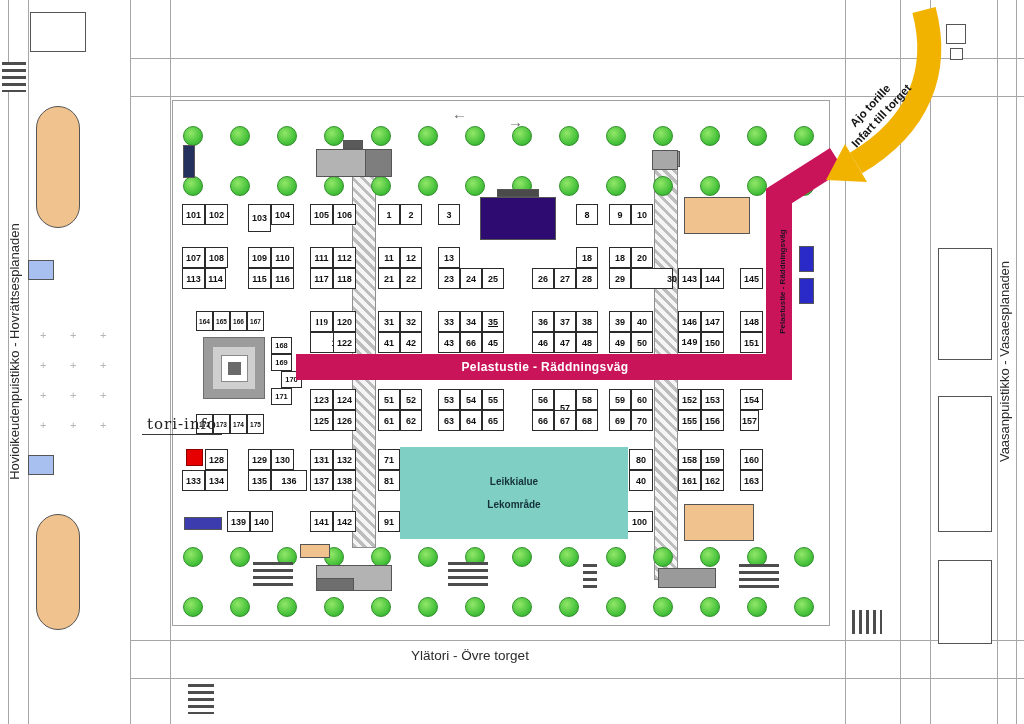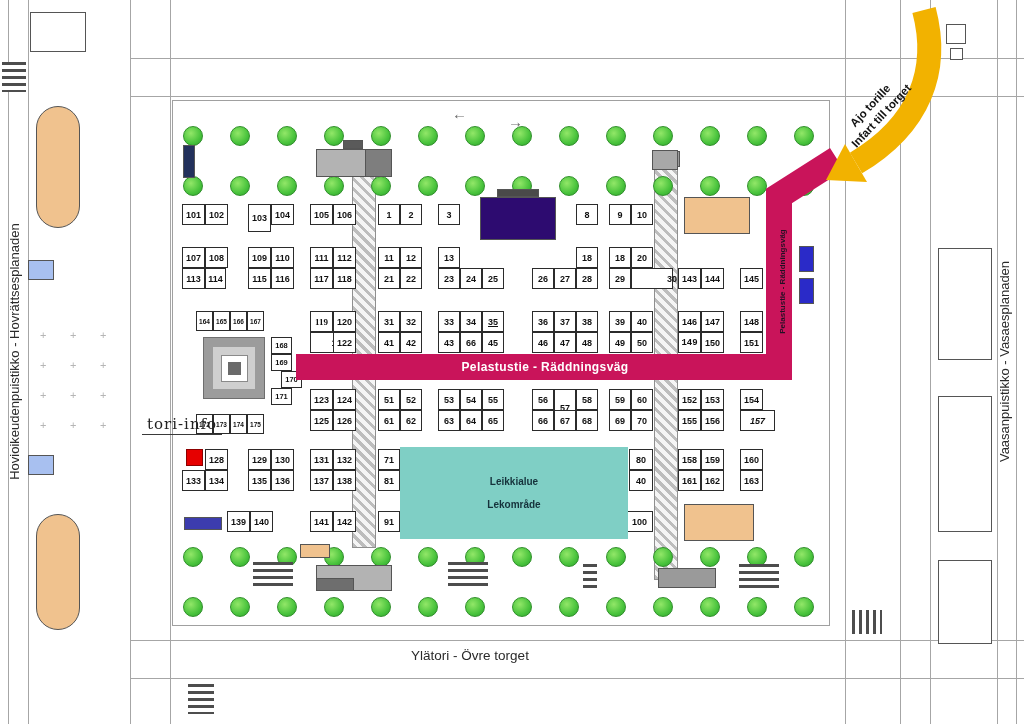--- a/index.html
+++ b/index.html
@@ -184,21 +184,21 @@
       <div class="stall" style="left: 310px; top: 410px; width: 23px; height: 21px;">125</div>
       <div class="stall" style="left: 333px; top: 410px; width: 23px; height: 21px;">126</div>
       <div class="stall" style="left: 205px; top: 449px; width: 23px; height: 21px;">128</div>
       <div class="stall" style="left: 248px; top: 449px; width: 23px; height: 21px;">129</div>
       <div class="stall" style="left: 271px; top: 449px; width: 23px; height: 21px;">130</div>
       <div class="stall" style="left: 310px; top: 449px; width: 23px; height: 21px;">131</div>
       <div class="stall" style="left: 333px; top: 449px; width: 23px; height: 21px;">132</div>
       <div class="stall" style="left: 182px; top: 470px; width: 23px; height: 21px;">133</div>
       <div class="stall" style="left: 205px; top: 470px; width: 23px; height: 21px;">134</div>
       <div class="stall" style="left: 248px; top: 470px; width: 23px; height: 21px;">135</div>
-      <div class="stall" style="left: 271px; top: 470px; width: 23px; height: 21px;">136</div>
+      <div class="stall" style="left: 271px; top: 470px; width: 36px; height: 21px;">136</div>
       <div class="stall" style="left: 310px; top: 470px; width: 23px; height: 21px;">137</div>
       <div class="stall" style="left: 333px; top: 470px; width: 23px; height: 21px;">138</div>
       <div class="stall" style="left: 227px; top: 511px; width: 23px; height: 21px;">139</div>
       <div class="stall" style="left: 250px; top: 511px; width: 23px; height: 21px;">140</div>
       <div class="stall" style="left: 310px; top: 511px; width: 23px; height: 21px;">141</div>
       <div class="stall" style="left: 333px; top: 511px; width: 23px; height: 21px;">142</div>
       <div class="stall" style="left: 196px; top: 311px; width: 17px; height: 20px; font-size: 6.5px;">164</div>
       <div class="stall" style="left: 213px; top: 311px; width: 17px; height: 20px; font-size: 6.5px;">165</div>
       <div class="stall" style="left: 230px; top: 311px; width: 17px; height: 20px; font-size: 6.5px;">166</div>
       <div class="stall" style="left: 247px; top: 311px; width: 17px; height: 20px; font-size: 6.5px;">167</div>
@@ -285,21 +285,21 @@
       <div class="stall" style="left: 701px; top: 311px; width: 23px; height: 21px;">147</div>
       <div class="stall" style="left: 740px; top: 311px; width: 23px; height: 21px;">148</div>
       <div class="stall" style="left: 678px; top: 332px; width: 23px; height: 21px; font-family: Liberation Mono, monospace;">149</div>
       <div class="stall" style="left: 701px; top: 332px; width: 23px; height: 21px;">150</div>
       <div class="stall" style="left: 740px; top: 332px; width: 23px; height: 21px;">151</div>
       <div class="stall" style="left: 678px; top: 389px; width: 23px; height: 21px;">152</div>
       <div class="stall" style="left: 701px; top: 389px; width: 23px; height: 21px;">153</div>
       <div class="stall" style="left: 740px; top: 389px; width: 23px; height: 21px;">154</div>
       <div class="stall" style="left: 678px; top: 410px; width: 23px; height: 21px;">155</div>
       <div class="stall" style="left: 701px; top: 410px; width: 23px; height: 21px;">156</div>
-      <div class="stall" style="left: 740px; top: 410px; width: 35px; height: 21px; font-style: italic;">157</div>
+      <div class="stall" style="left: 740px; top: 410px; width: 19px; height: 21px;">157</div>
       <div class="stall" style="left: 678px; top: 449px; width: 23px; height: 21px;">158</div>
       <div class="stall" style="left: 701px; top: 449px; width: 23px; height: 21px;">159</div>
       <div class="stall" style="left: 740px; top: 449px; width: 23px; height: 21px;">160</div>
       <div class="stall" style="left: 678px; top: 470px; width: 23px; height: 21px;">161</div>
       <div class="stall" style="left: 701px; top: 470px; width: 23px; height: 21px;">162</div>
       <div class="stall" style="left: 740px; top: 470px; width: 23px; height: 21px;">163</div>
     </div>
 
   <div class="tower">
     <div class="t2">

